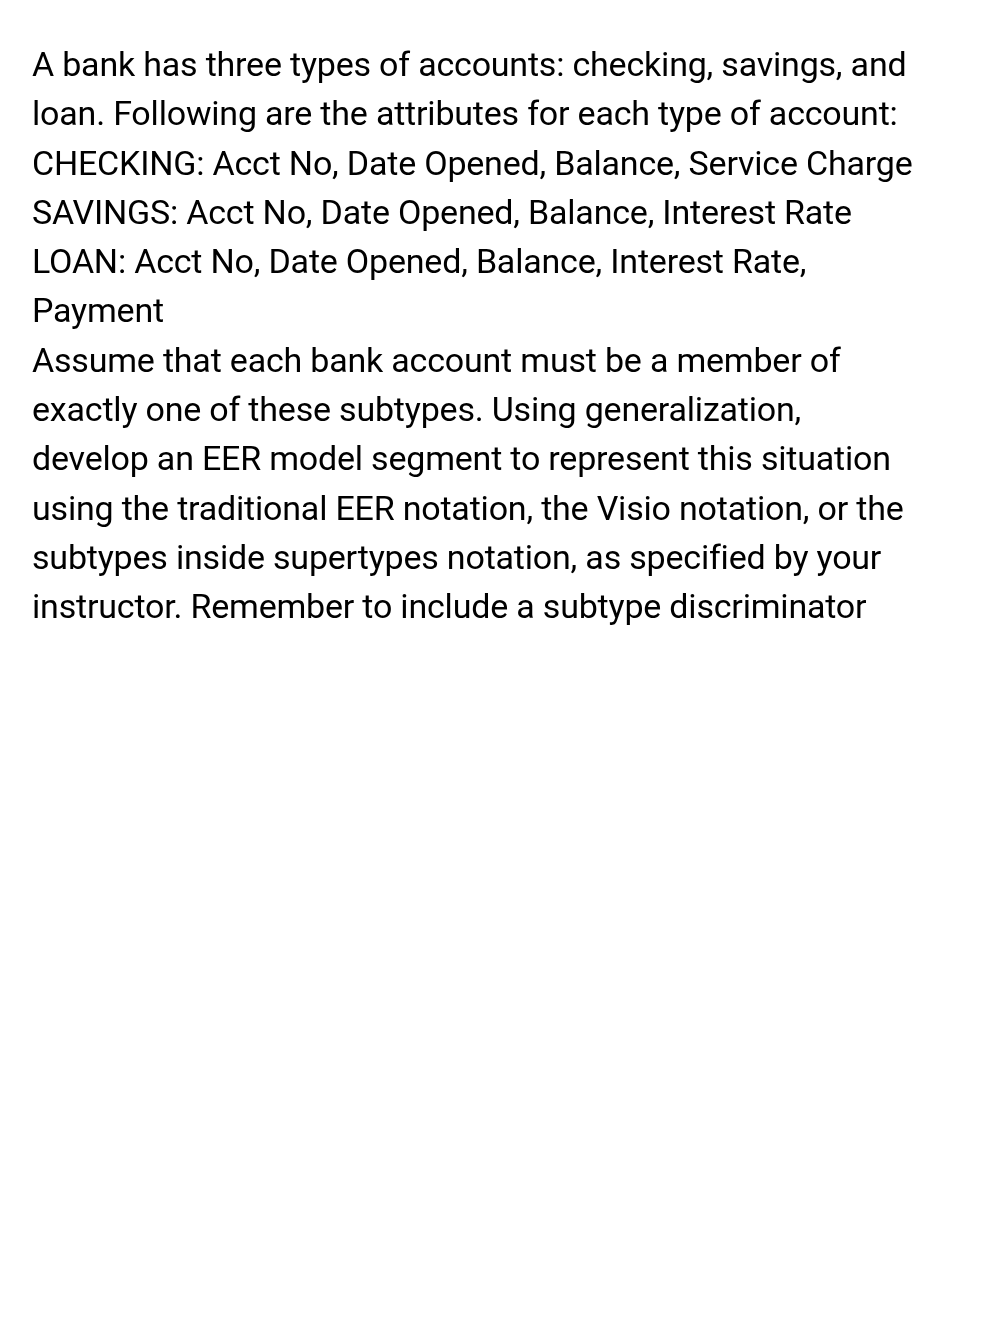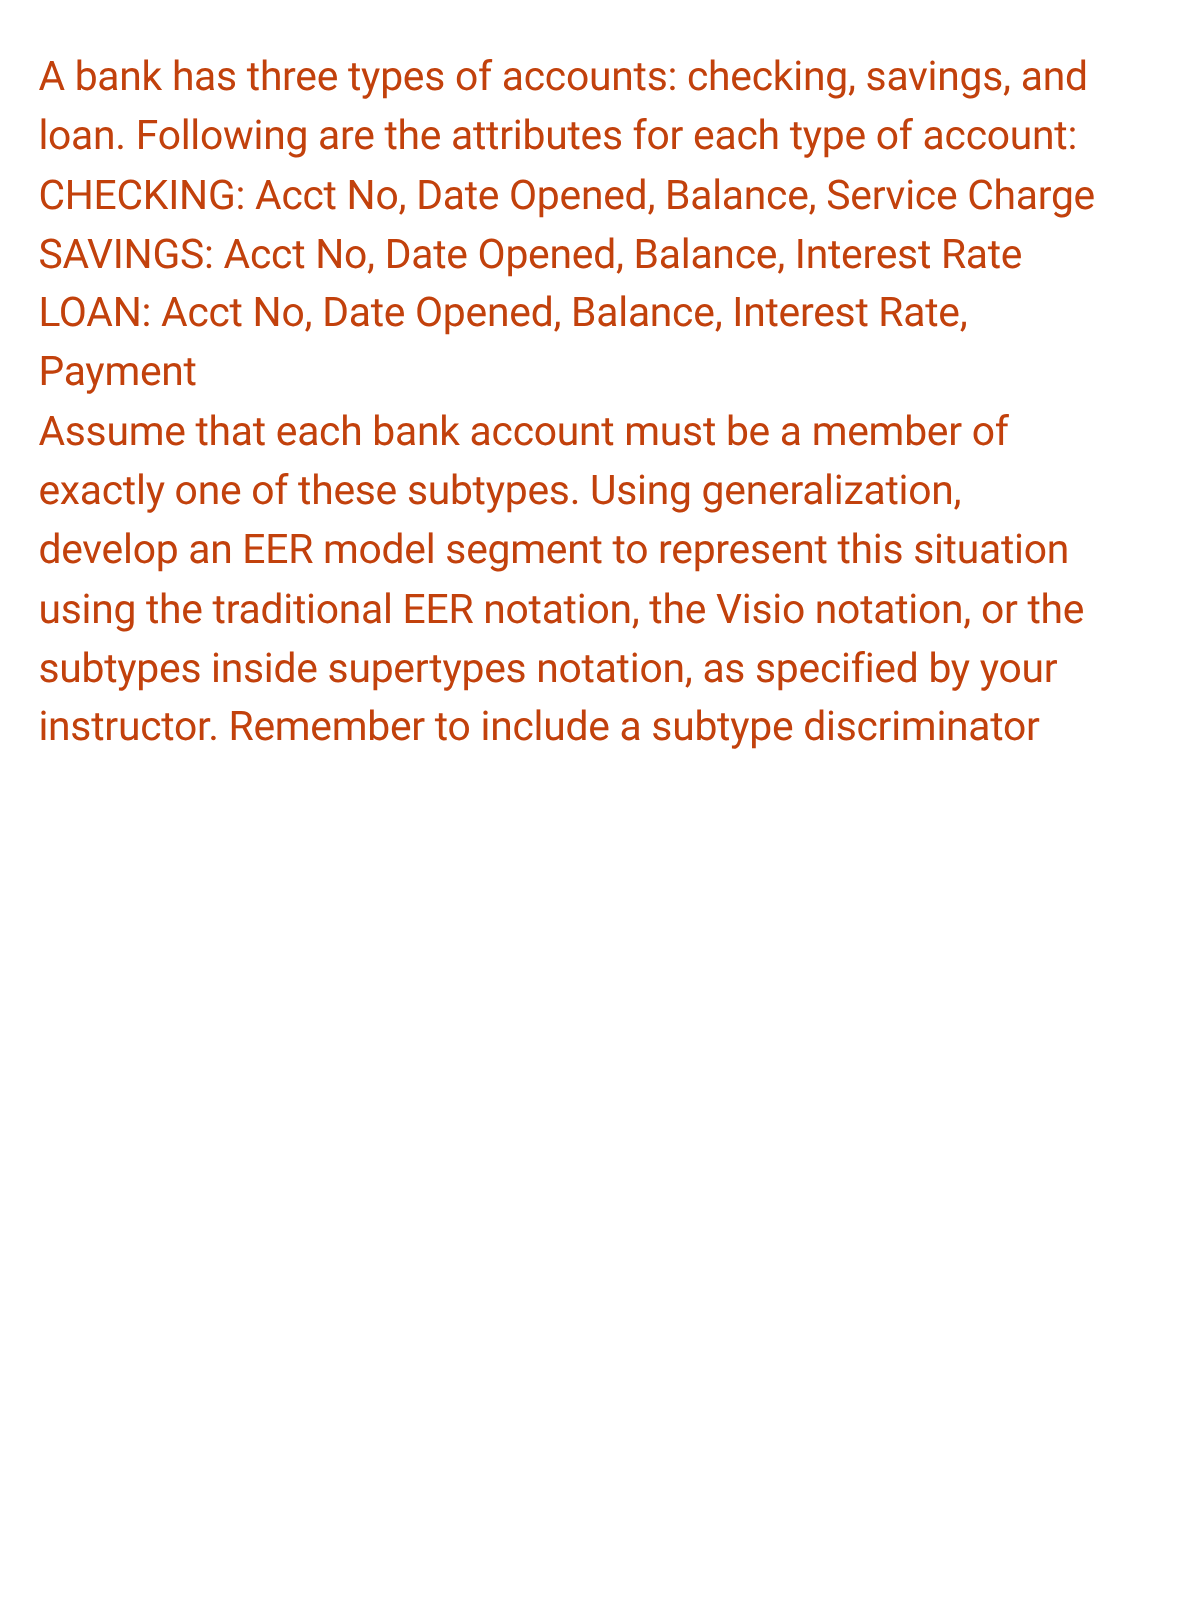--- a/index.html
+++ b/index.html
@@ -19,21 +19,21 @@
 
     .content-container {
       padding: 40px 32px 40px 32px;
       max-width: 988px;
     }
 
     .main-text {
       font-family: -apple-system, BlinkMacSystemFont, 'Segoe UI', Roboto, 'Helvetica Neue', Arial, sans-serif;
       font-size: 34px;
       line-height: 1.45;
-      color: #c2410c;
+      color: #000000;
       font-weight: 400;
       letter-spacing: -0.2px;
     }
   </style>
 </head>
 <body>
 
 <div class="content-container">
   <p class="main-text">A bank has three types of accounts: checking, savings, and loan. Following are the attributes for each type of account: CHECKING: Acct No, Date Opened, Balance, Service Charge<br>SAVINGS: Acct No, Date Opened, Balance, Interest Rate<br>LOAN: Acct No, Date Opened, Balance, Interest Rate,<br>Payment<br>Assume that each bank account must be a member of<br>exactly one of these subtypes. Using generalization,<br>develop an EER model segment to represent this situation<br>using the traditional EER notation, the Visio notation, or the<br>subtypes inside supertypes notation, as specified by your<br>instructor. Remember to include a subtype discriminator</p>
 </div>

